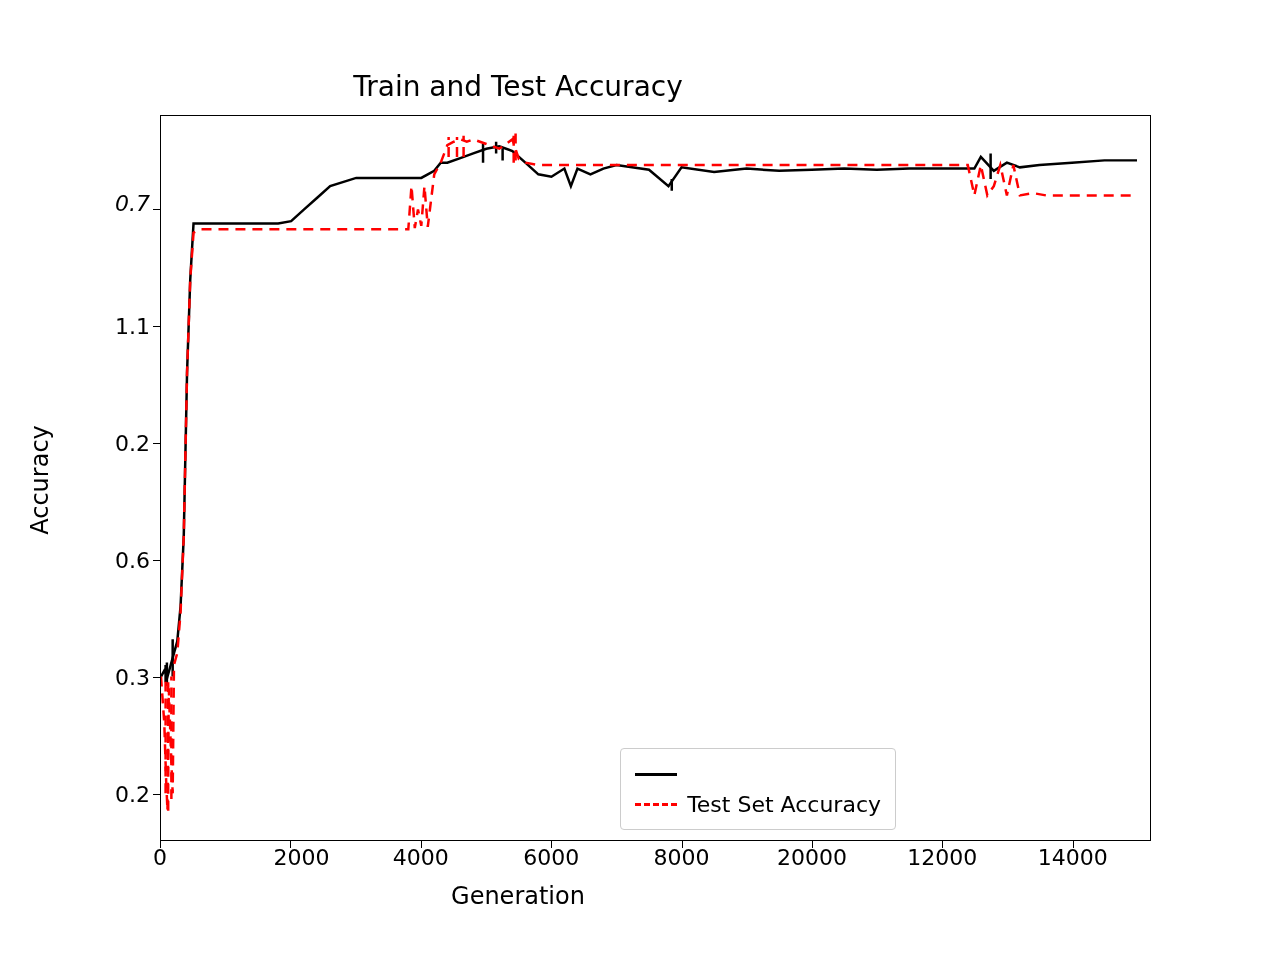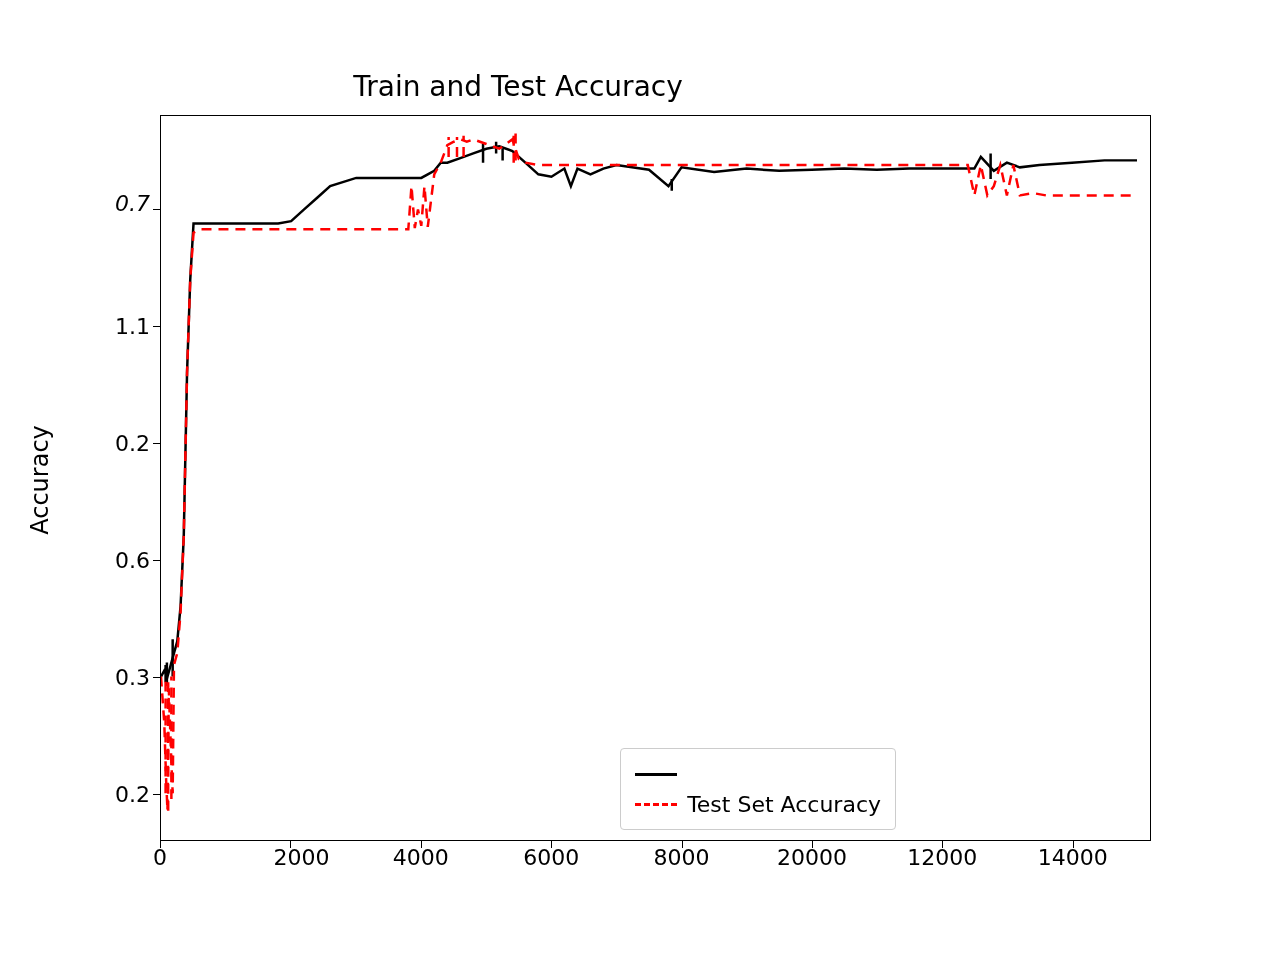--- a/index.html
+++ b/index.html
@@ -110,20 +110,21 @@
     width: 100%;
     height: 100%;
   }
 </style>
 </head>
 <body>
 
 <div id="figure">
   <div id="title">Train and Test Accuracy</div>
   <div id="ylabel">Accuracy</div>
+  <div id="xlabel">Generation</div>
 
   <div id="plot">
     <svg class="plotsvg" id="plotsvg" preserveAspectRatio="none" viewBox="0 0 991 726">
         <path d="M0.0 562.1 L3.3 556.2 L6.5 562.1 L9.8 550.4 L13.0 538.6 L16.3 526.9 L19.6 491.8 L22.8 421.5 L26.1 257.6 L29.3 163.9 L32.6 107.7 L39.1 107.7 L52.2 107.7 L78.2 107.7 L117.4 107.7 L130.4 105.4 L143.4 93.7 L156.5 82.0 L169.5 70.3 L195.6 62.1 L228.2 62.1 L254.3 62.1 L260.8 62.1 L267.3 58.5 L273.8 55.0 L280.3 46.8 L286.9 46.8 L299.9 42.2 L312.9 37.5 L326.0 32.8 L339.0 30.4 L352.1 35.1 L365.1 46.8 L378.1 58.5 L391.2 60.9 L404.2 52.7 L410.7 70.3 L417.3 52.7 L430.3 58.5 L443.3 52.7 L456.4 49.2 L489.0 53.9 L508.5 70.3 L521.6 51.5 L554.2 56.2 L586.8 52.7 L619.4 55.0 L652.0 53.9 L684.6 52.7 L717.2 53.9 L749.8 52.7 L782.4 52.7 L815.0 52.7 L821.5 41.0 L834.5 55.0 L847.6 46.8 L860.6 51.5 L880.2 49.2 L912.8 46.8 L945.4 44.5 L978.0 44.5 " fill="none" stroke="#000000" stroke-width="2.5"></path>
         <path d="M4.6 567.9 L4.6 550.4 M5.9 571.4 L5.9 548.0 M11.7 562.1 L11.7 524.6 M322.7 46.8 L322.7 28.1 M335.8 37.5 L335.8 25.8 M342.3 44.5 L342.3 32.8 M511.8 74.9 L511.8 63.2 M831.3 63.2 L831.3 37.5 " fill="none" stroke="#000000" stroke-width="2.5"></path>
         <path d="M0.0 562.1 L3.3 608.9 L5.2 667.5 L6.5 696.7 L7.8 573.8 L9.8 632.3 L11.7 679.2 L13.0 550.4 L16.3 538.6 L19.6 497.7 L22.8 421.5 L26.1 257.6 L29.3 163.9 L32.6 117.1 L39.1 113.6 L52.2 113.6 L78.2 113.6 L130.4 113.6 L195.6 113.6 L247.8 113.6 L251.0 70.3 L254.3 112.4 L257.5 93.7 L260.8 110.1 L264.0 70.3 L267.3 111.2 L273.8 58.5 L280.3 46.8 L286.9 29.3 L293.4 25.8 L299.9 23.4 L306.4 25.8 L312.9 23.4 L326.0 28.1 L339.0 32.8 L352.1 23.4 L358.6 43.3 L365.1 46.8 L378.1 49.2 L391.2 49.2 L456.4 49.2 L521.6 49.2 L586.8 49.2 L652.0 49.2 L717.2 49.2 L782.4 49.2 L808.4 49.2 L815.0 79.6 L821.5 49.2 L828.0 79.6 L834.5 70.3 L841.0 49.2 L847.6 79.6 L854.1 49.2 L860.6 79.6 L873.6 77.3 L886.7 79.6 L912.8 79.6 L945.4 79.6 L978.0 79.6 " fill="none" stroke="#ff0000" stroke-width="2.5" stroke-dasharray="10 7"></path>
         <path d="M4.6 679.2 L4.6 562.1 M7.2 696.7 L7.2 562.1 M10.4 685.0 L10.4 562.1 M288.2 41.0 L288.2 21.1 M296.6 41.0 L296.6 21.1 M303.2 41.0 L303.2 19.9 M353.4 46.8 L353.4 17.6 M355.3 44.5 L355.3 17.6 " fill="none" stroke="#ff0000" stroke-width="2.5" stroke-dasharray="10 7"></path>
       </svg>
   </div>
 

